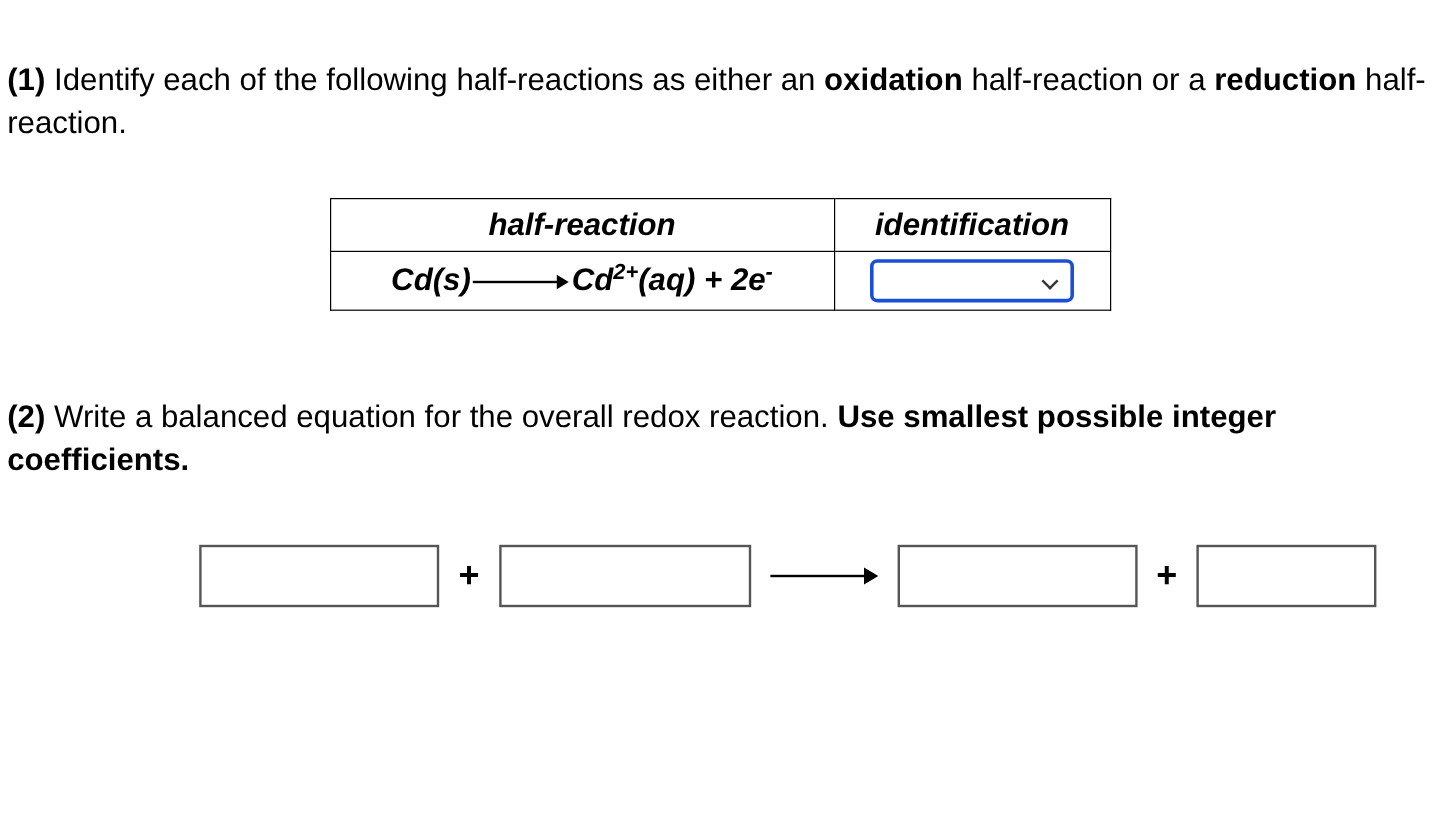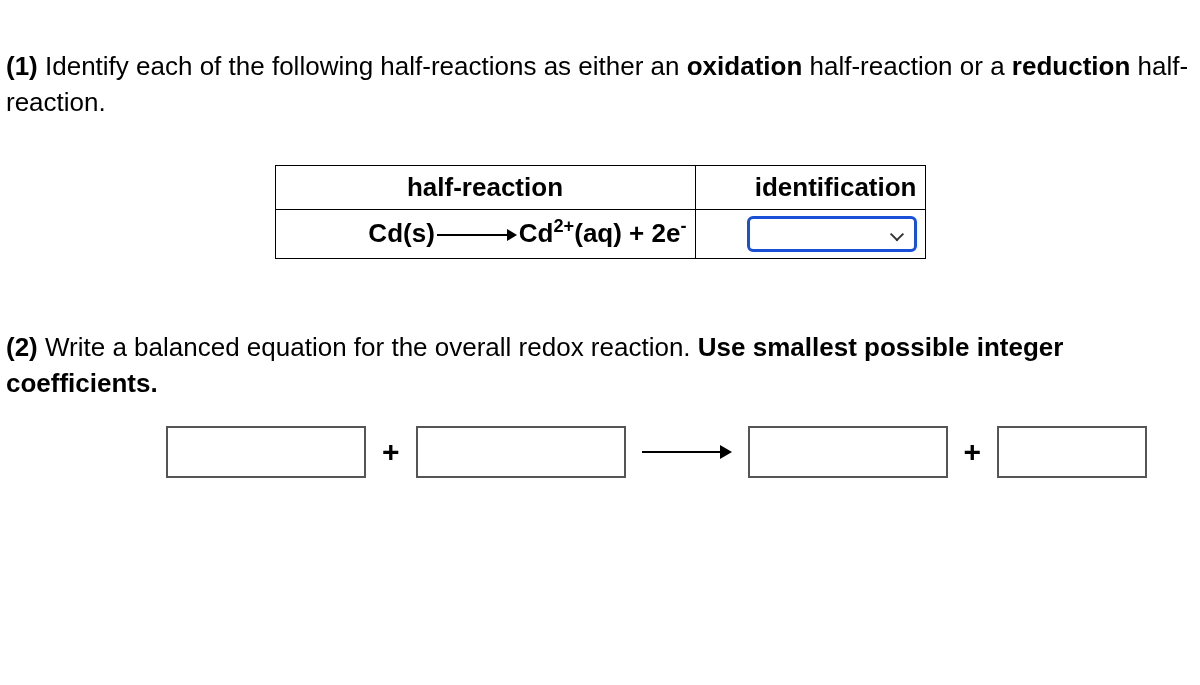--- a/index.html
+++ b/index.html
@@ -21,39 +21,40 @@
       margin-bottom: 44px;
       margin-top: 38px;
     }
     .bold {
       font-weight: bold;
     }
     .table-wrap {
       display: flex;
       justify-content: center;
       margin-bottom: 70px;
+      font-style: italic;
     }
     table {
       border-collapse: collapse;
     }
     th, td {
       border: 1.5px solid #000;
       padding: 6px 8px;
-      text-align: right;
+      text-align: center;
       vertical-align: middle;
     }
     th {
       font-weight: bold;
     }
     th.half-reaction-header {
       text-align: center;
       width: 420px;
     }
     th.identification-header {
-      text-align: right;
+      text-align: center;
       width: 230px;
     }
     .reaction {
       font-weight: bold;
       white-space: nowrap;
     }
     sup {
       font-size: 0.7em;
       vertical-align: super;
       line-height: 0;
@@ -159,21 +160,21 @@
       position: absolute;
       right: 0;
       top: 50%;
       transform: translateY(-50%);
       border-left: 12px solid #000;
       border-top: 7px solid transparent;
       border-bottom: 7px solid transparent;
     }
     .question2-text {
       line-height: 1.4;
-      margin-bottom: 24px;
+      margin-bottom: 52px;
     }
   </style>
 </head>
 <body>
 
 <div class="question-text">
   <span class="bold">(1)</span><span> Identify each of the following half-reactions as either an </span><span class="bold">oxidation</span><span> half-reaction or a </span><span class="bold">reduction</span><span> half-reaction.</span>
 </div>
 
 <div class="table-wrap">

